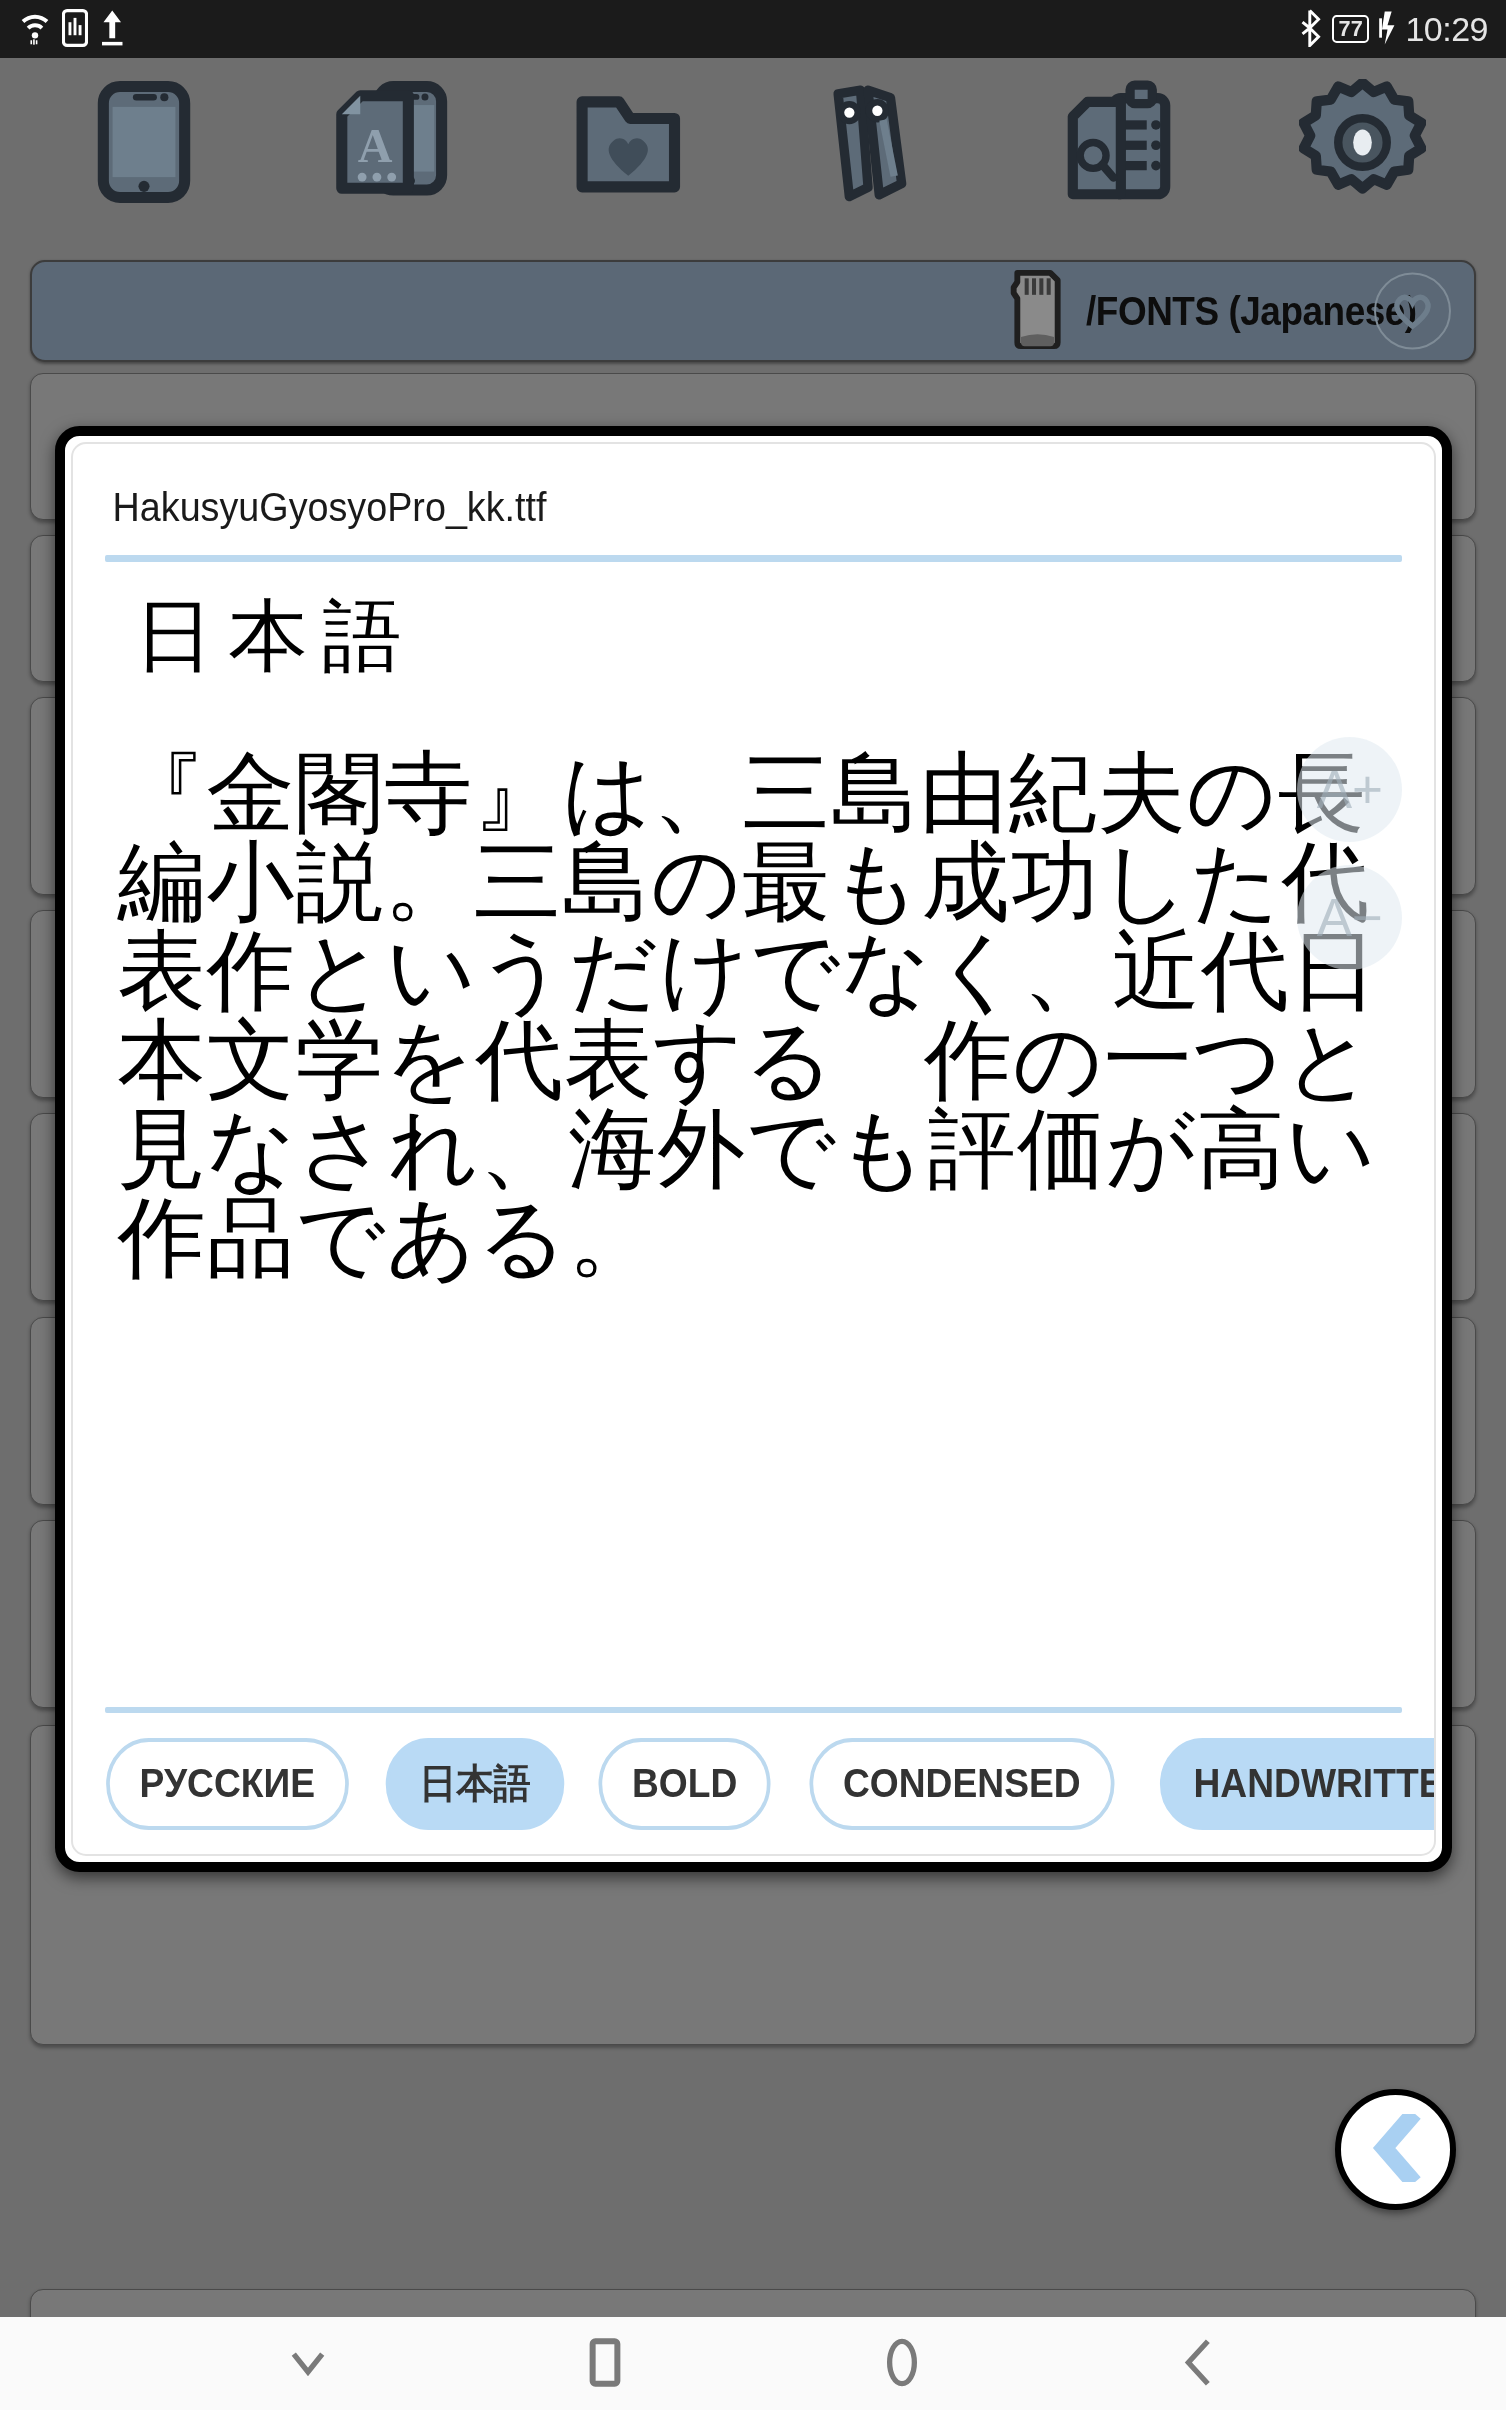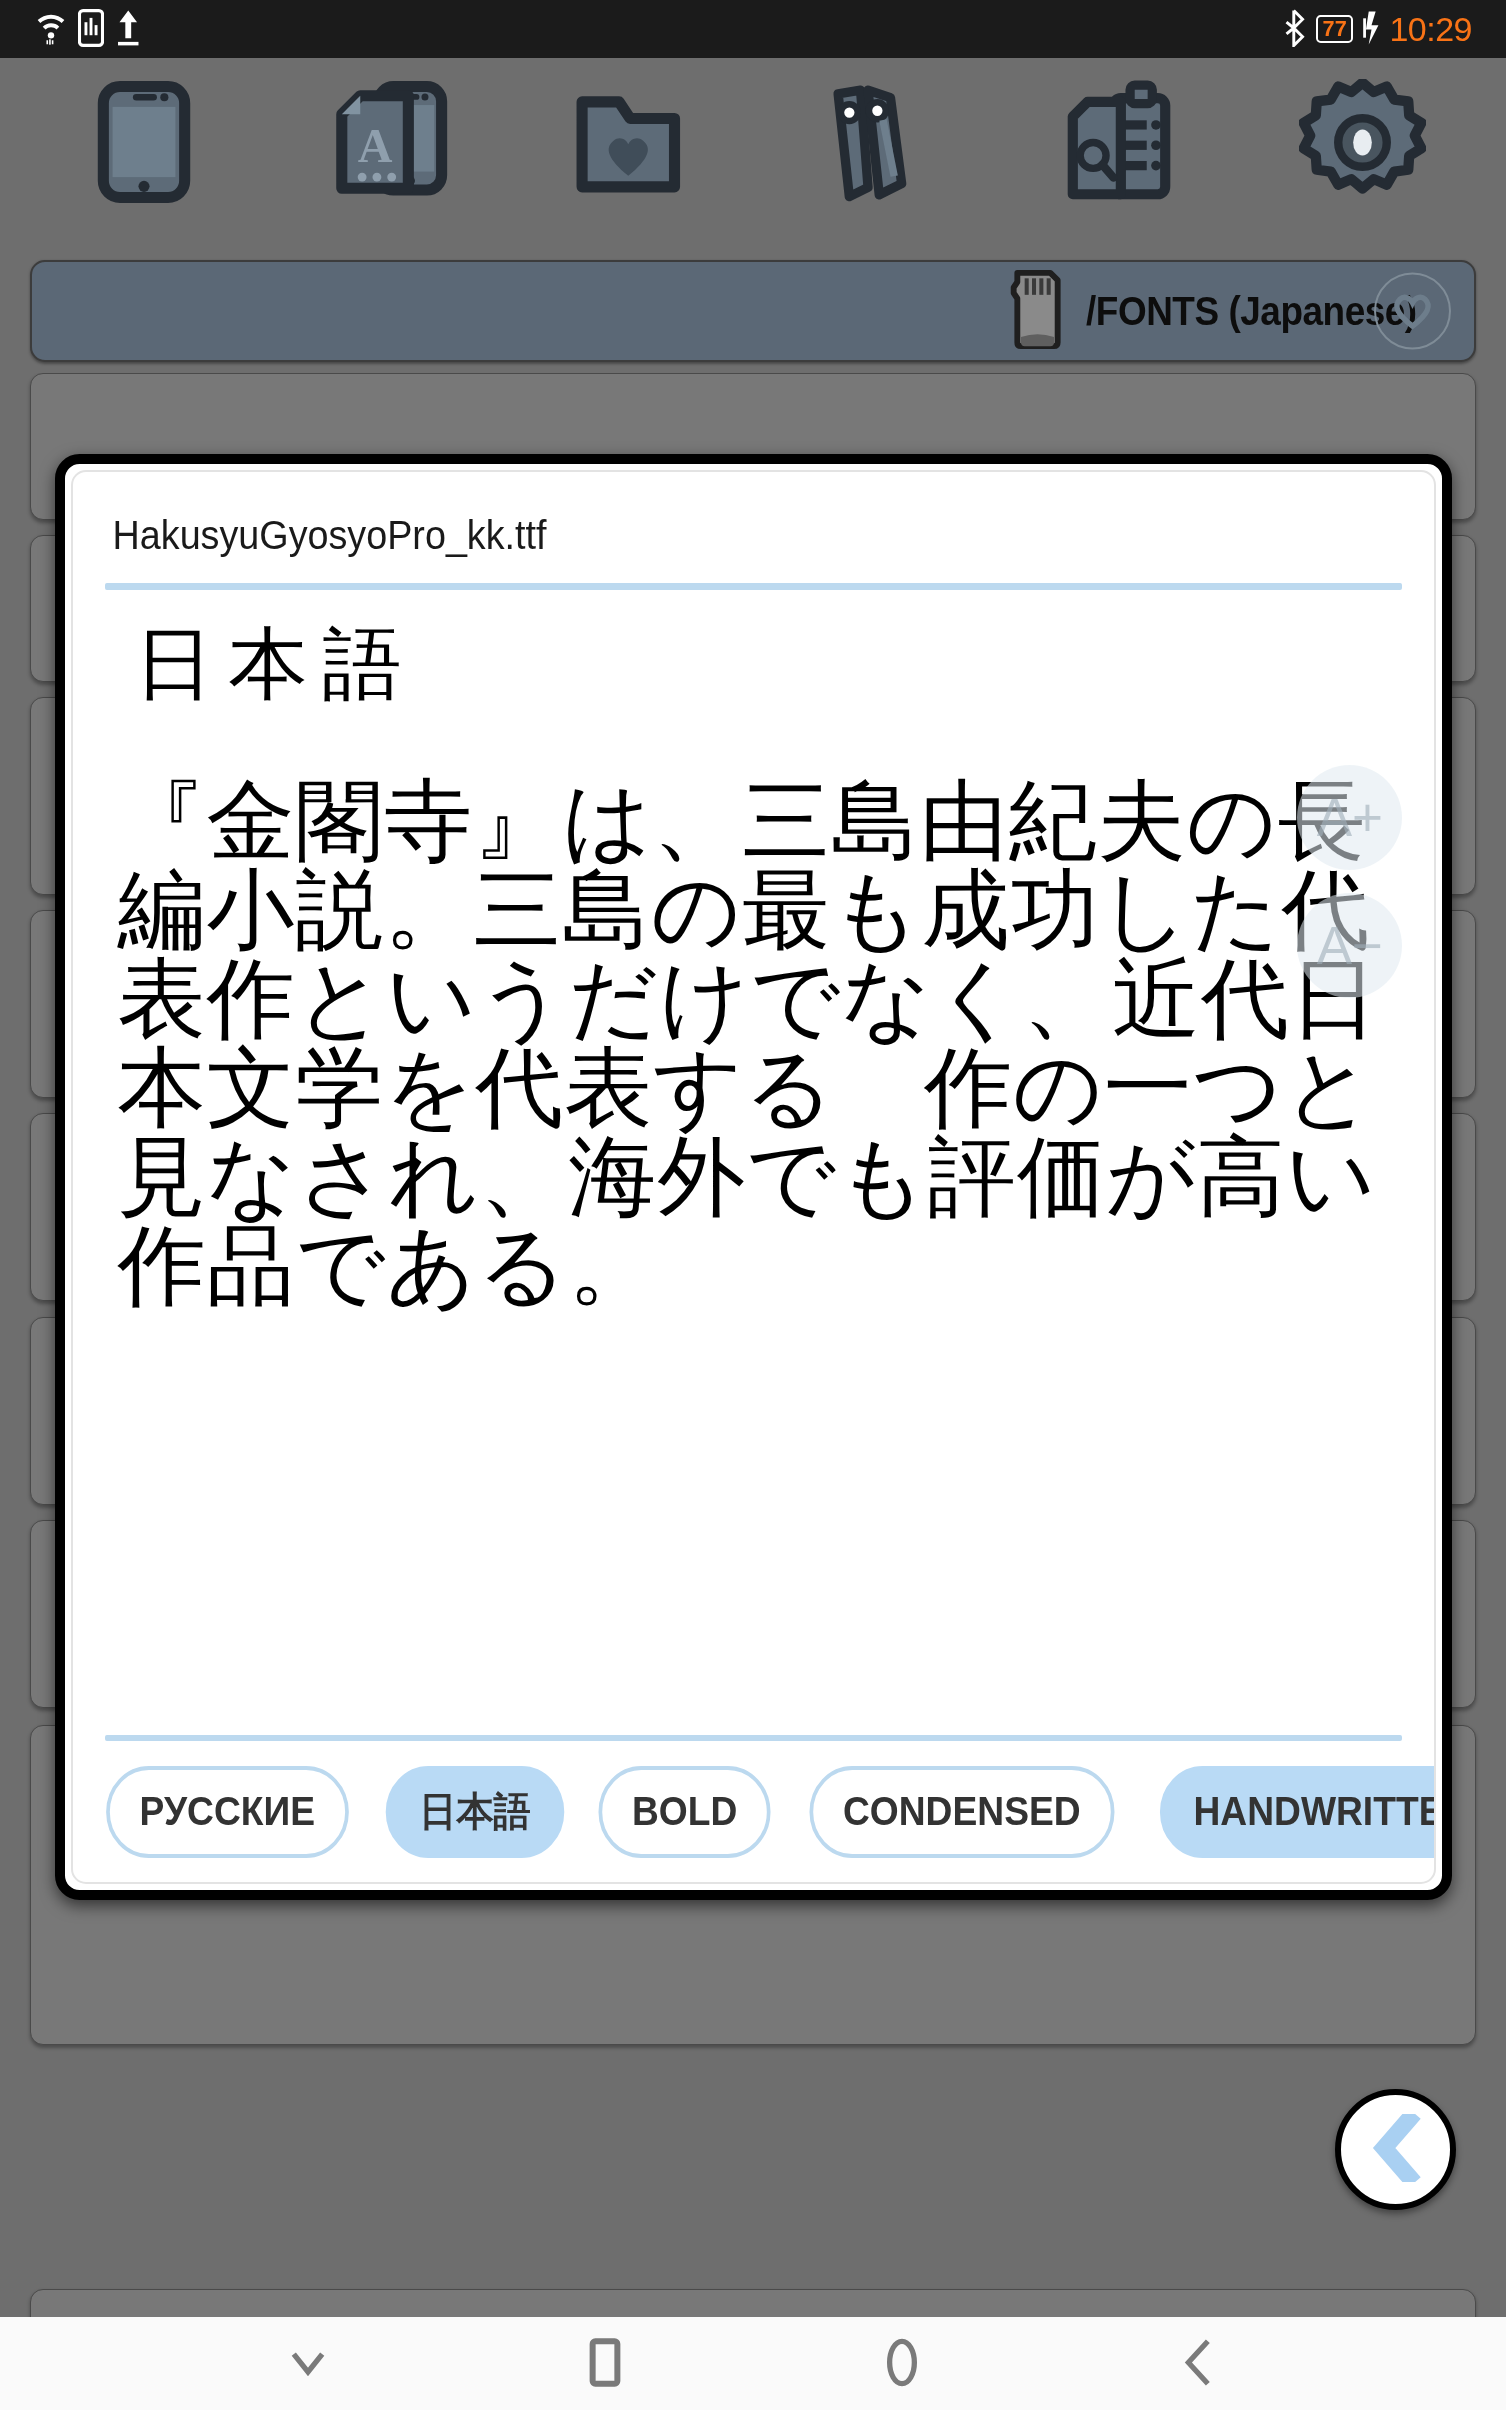--- a/index.html
+++ b/index.html
@@ -7,23 +7,23 @@
     width: 1507px; height: 2411px;
     background: #6e6e6e;
     font-family: "Liberation Sans", sans-serif;
     overflow: hidden;
   }
   #root { position: relative; width: 1507px; height: 2411px; overflow: hidden; }
 
   
   .statusbar {
     position: absolute; left: 0; top: 0; width: 1507px; height: 58px;
-    background: #1b1b1b; color: #f97316;
+    background: #1b1b1b; color: #e5e5e5;
     display: flex; align-items: center; justify-content: space-between;
-    padding: 0 35px;
+    padding: 0 19px;
   }
   .sb-left { display: flex; align-items: center; gap: 11.3px; }
   .sb-right { display: flex; align-items: center; gap: 8.5px; }
   .sb-time { font-size: 34px; letter-spacing: -0.5px; font-weight: 400; }
   .sb-batt {
     border: 2.8px solid #fff; border-radius: 4.7px;
     font-size: 21.7px; font-weight: 700; padding: 0.9px 4.7px 1.9px 4.7px;
     line-height: 1;
   }
 
@@ -75,21 +75,21 @@
   .li-sample {
     font-size: 55px; color: #0a0a0a; white-space: nowrap; margin-top: 7.5px;
     font-family: "Liberation Mono", monospace;
     letter-spacing: 3.8px;
     transform: scaleY(1.15) scaleX(0.92); transform-origin: left center;
   }
   .dialog {
     position: absolute; left: 55px; top: 426px; width: 1397px; height: 1446px;
     background: #ffffff; border: 10.4px solid #000000; border-radius: 24.5px;
     box-shadow: 0 5.6px 15px rgba(0,0,0,.55);
-    display: flex; flex-direction: column; margin-top: 28px;
+    display: flex; flex-direction: column;
   }
   .dlg-inner {
     flex: 1; margin: 5.6px; border: 2.8px solid #e3e3e3; border-radius: 15px;
     display: flex; flex-direction: column; overflow: hidden; background:#fff;
   }
   .dlg-title {
     font-size: 41px; color: #1a1a1a; padding: 40px 43px 15px 43px;
     font-family: "Liberation Sans Narrow", "Liberation Sans", sans-serif;
     transform: scaleX(0.92); transform-origin: left center;
     white-space: nowrap;

